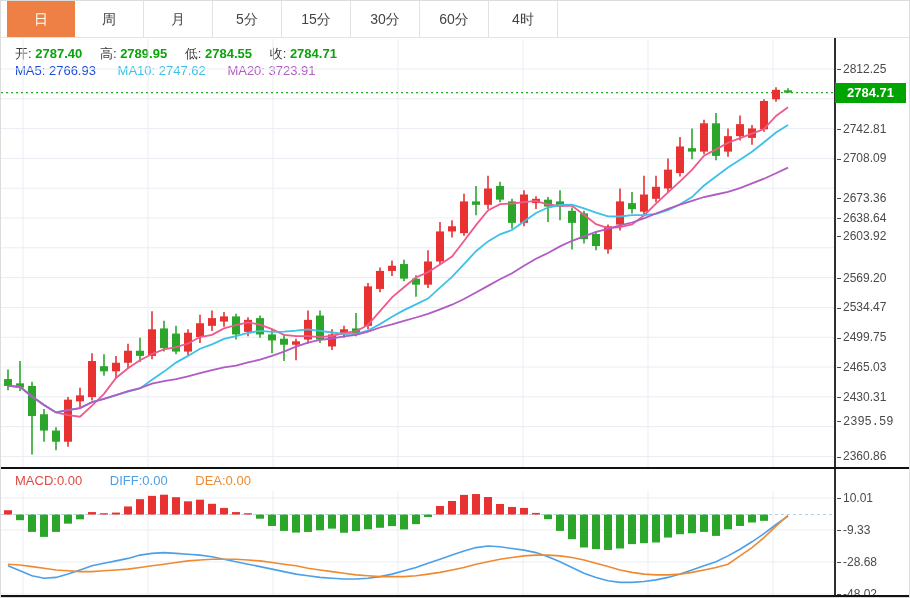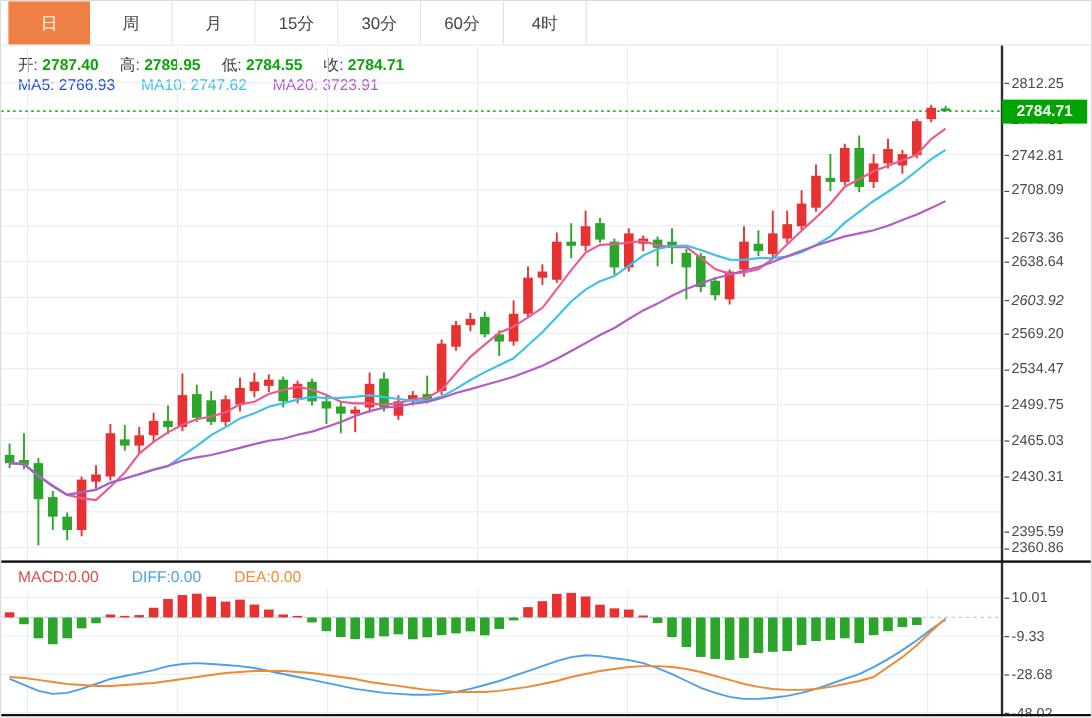--- a/index.html
+++ b/index.html
@@ -34,20 +34,21 @@
   .dea-v{color:#ee8a30;}
 </style>
 </head>
 <body>
 
 <div class="frame">
   <div class="tabbar">
       <div class="tab active">日</div>
       <div class="tab">周</div>
       <div class="tab">月</div>
+      <div class="tab">5分</div>
       <div class="tab">15分</div>
       <div class="tab">30分</div>
       <div class="tab">60分</div>
       <div class="tab">4时</div>
     </div>
 
   <div class="legend-row ohlc-row">
     <span class="lbl">开:</span>
     <span class="val">2787.40</span>
     <span class="lbl">高:</span>
@@ -224,27 +225,27 @@
       <polyline points="7,346.9 19,347.8 31,357.5 43,366.0 55,373.4 67,371.2 79,369.1 91,363.2 103,359.8 115,356.2 127,352.2 139,349.2 151,344.7 163,342.1 175,340.2 187,337.3 199,334.2 211,331.1 223,328.3 235,326.6 247,323.3 259,320.7 271,316.9 283,312.6 295,307.6 307,303.6 319,300.8 331,299.5 343,297.4 355,295.9 367,292.7 379,288.5 391,285.3 403,281.8 415,278.5 427,274.9 439,270.3 451,265.7 463,260.0 475,253.5 487,246.9 499,240.2 511,234.3 523,226.8 535,219.7 547,214.0 559,207.4 571,201.8 583,197.3 595,192.9 607,189.9 619,186.4 631,183.5 643,179.3 655,174.5 667,169.9 679,165.6 691,161.9 703,158.0 715,155.5 727,152.9 739,149.1 751,144.4 763,139.7 775,134.3 787,128.6" fill="none" stroke="#b25bc4" stroke-width="1.8"></polyline>
     </svg>
 
   <div id="price-axis">
       <div class="axis-label" style="top: 61px;"><span class="dash"></span>2812.25</div>
       <div class="axis-label" style="top: 90.8002px;"><span class="dash"></span>2777.53</div>
       <div class="axis-label" style="top: 120.6px;"><span class="dash"></span>2742.81</div>
       <div class="axis-label" style="top: 150.401px;"><span class="dash"></span>2708.09</div>
       <div class="axis-label" style="top: 190px;"><span class="dash"></span>2673.36</div>
       <div class="axis-label" style="top: 210.009px;"><span class="dash"></span>2638.64</div>
-      <div class="axis-label" style="top: 242px; font-style: italic;"><span class="dash"></span>2603.92</div>
+      <div class="axis-label" style="top: 228px;"><span class="dash"></span>2603.92</div>
       <div class="axis-label" style="top: 269.61px;"><span class="dash"></span>2569.20</div>
       <div class="axis-label" style="top: 299.419px;"><span class="dash"></span>2534.47</div>
       <div class="axis-label" style="top: 329.219px;"><span class="dash"></span>2499.75</div>
       <div class="axis-label" style="top: 359.019px;"><span class="dash"></span>2465.03</div>
       <div class="axis-label" style="top: 388.819px;"><span class="dash"></span>2430.31</div>
-      <div class="axis-label" style="top: 435px;"><span class="dash"></span>2395.59</div>
+      <div class="axis-label" style="top: 414px; font-family: Liberation Mono, monospace;"><span class="dash"></span>2395.59</div>
       <div class="axis-label" style="top: 448.428px;"><span class="dash"></span>2360.86</div>
     </div>
   <div class="price-tag" style="top: 81.6376px;">2784.71</div>
   <div class="vline-right"></div>
   <div class="sep-line"></div>
 
   <div class="macd-legend">
     <span class="macd-v"><span>MACD:</span><span>0.00</span></span>
     <span class="diff-v"><span>DIFF:</span><span>0.00</span></span>
     <span class="dea-v"><span>DEA:</span><span>0.00</span></span>

